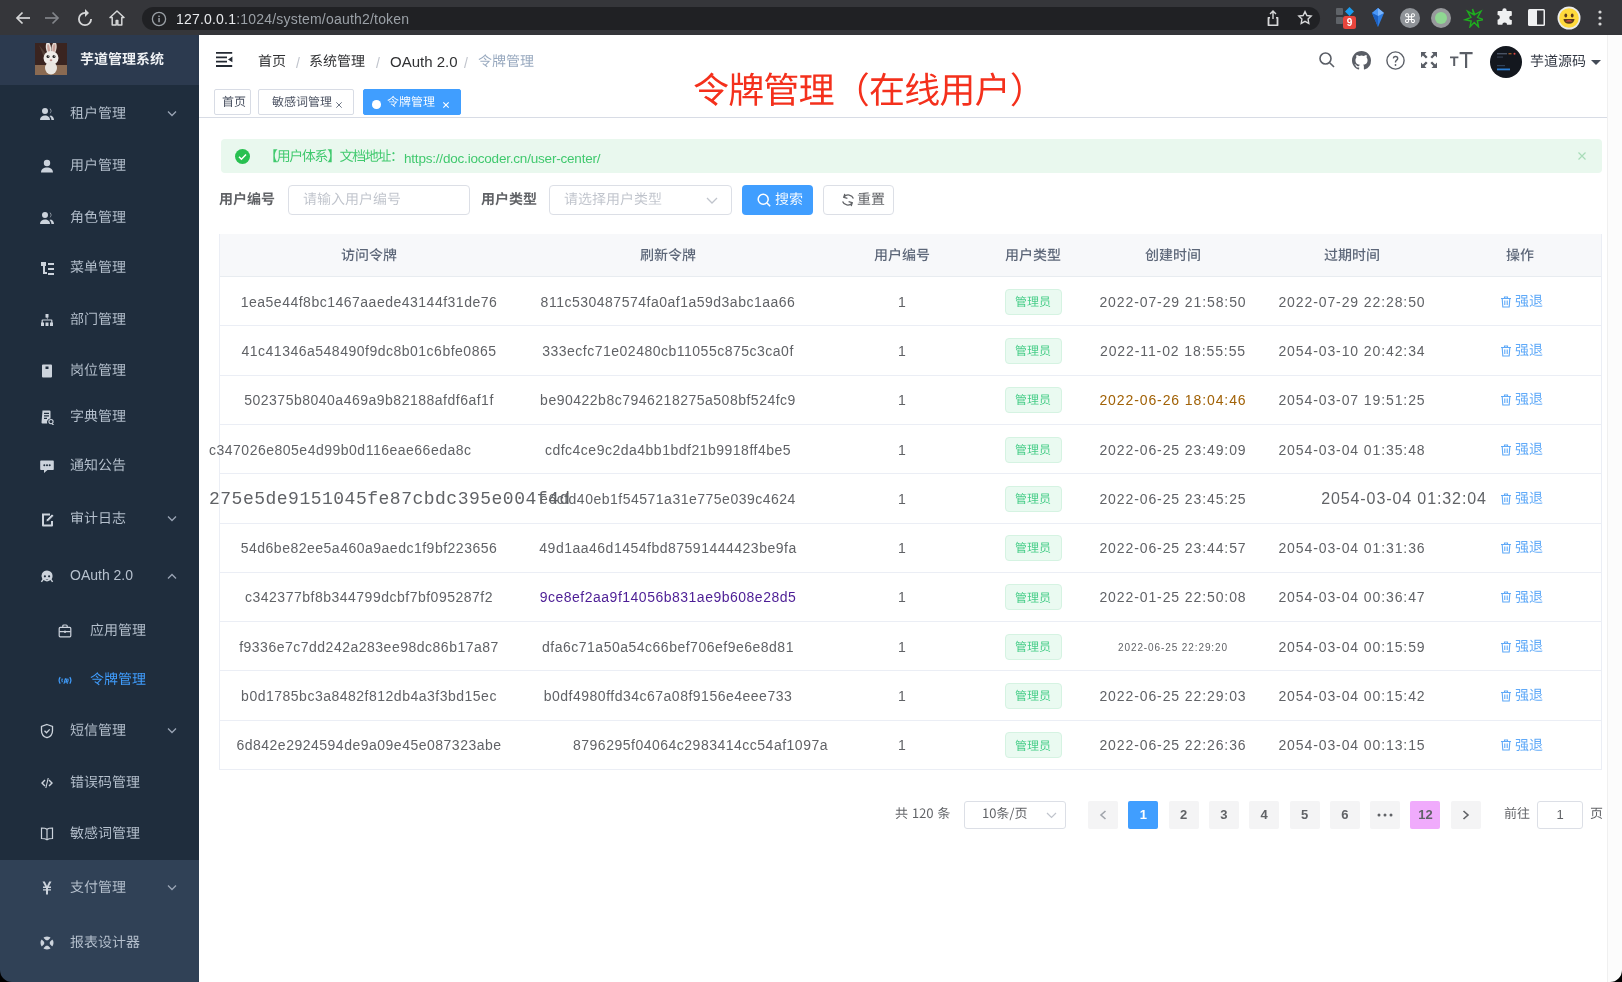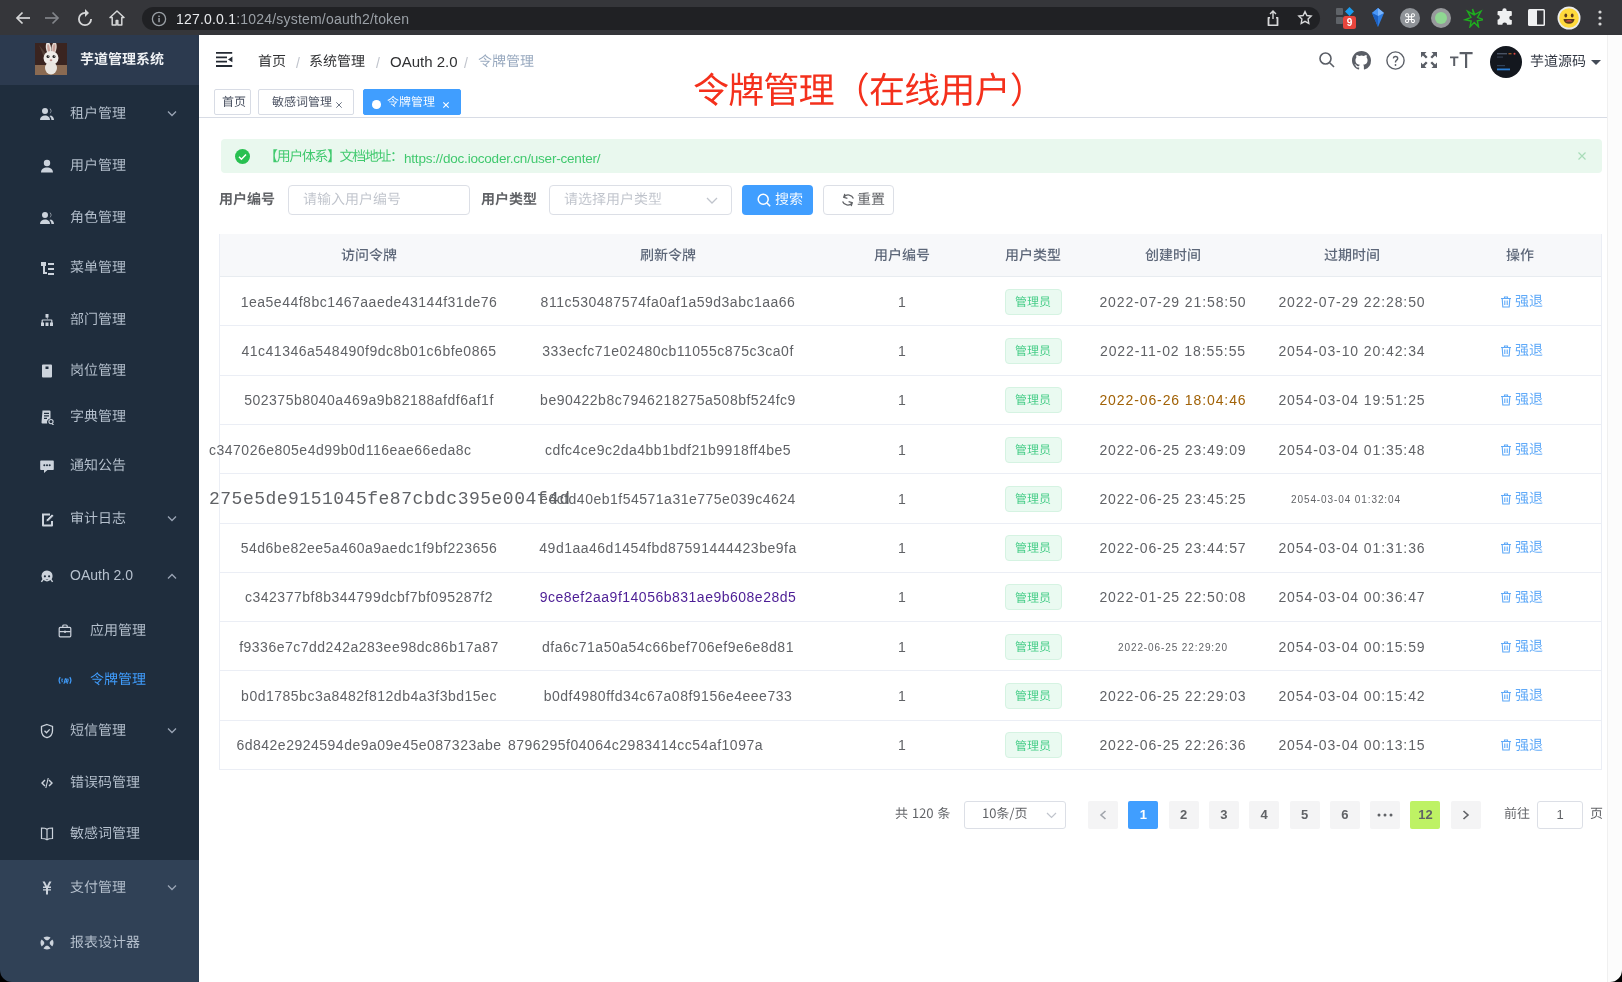--- a/index.html
+++ b/index.html
@@ -761,21 +761,21 @@
 <div style="position:absolute;font-size:14px;color:#606266;font-family:'Liberation Sans',sans-serif;text-align:center;transform:translateY(-50%);left:862.0px;top:400.25px;width:80px">1</div>
 <div style="position:absolute;left:1004.5px;top:387.25px;width:57px;height:26px;background:#eafaf1;border:1px solid #d5f3e2;border-radius:4px;box-sizing:border-box"></div>
 <div style="position:absolute;left:1015.0px;top:392.3px">
     <svg width="36.0" height="15.6" viewBox="0 0 36.0 15.6" fill="#42cc85" style="display:block">
       <use href="#g400_7ba1" transform="translate(0.0 12) scale(0.012 -0.012)"></use>
       <use href="#g400_7406" transform="translate(12.0 12) scale(0.012 -0.012)"></use>
       <use href="#g400_5458" transform="translate(24.0 12) scale(0.012 -0.012)"></use>
     </svg>
   </div>
 <div style="position:absolute;font-size:14px;color:#a16207;font-family:'Liberation Sans',sans-serif;text-align:center;transform:translateY(-50%);letter-spacing:0.9px;left:1079.0px;top:400.25px;width:188px">2022-06-26 18:04:46</div>
-<div style="position:absolute;font-size:14px;color:#606266;font-family:'Liberation Sans',sans-serif;text-align:center;transform:translateY(-50%);letter-spacing:0.9px;left:1258.0px;top:400.25px;width:188px">2054-03-04 19:51:25</div>
+<div style="position:absolute;font-size:14px;color:#606266;font-family:'Liberation Sans',sans-serif;text-align:center;transform:translateY(-50%);letter-spacing:0.9px;left:1258.0px;top:400.25px;width:188px">2054-03-07 19:51:25</div>
 <svg style="position:absolute;left:1498.5px;top:393.2px" width="14" height="14" viewBox="0 0 14 14">
     <path d="M2 3.5h10M5.5 3.5V2h3v1.5M3.2 3.5l.6 8.5h6.4l.6-8.5M5.8 5.5v4.5M8.2 5.5v4.5" fill="none" stroke="#5fa9f8" stroke-width="1.1"></path>
   </svg>
 <div style="position:absolute;left:1514.5px;top:390.4px">
     <svg width="28.0" height="18.2" viewBox="0 0 28.0 18.2" fill="#5fa9f8" style="display:block">
       <use href="#g400_5f3a" transform="translate(0.0 14) scale(0.014 -0.014)"></use>
       <use href="#g400_9000" transform="translate(14.0 14) scale(0.014 -0.014)"></use>
     </svg>
   </div>
 <div style="position:absolute;left:219px;top:473.2px;width:1383px;height:1px;background:#ebeef5"></div>
@@ -807,21 +807,21 @@
 <div style="position:absolute;font-size:14px;color:#606266;font-family:'Liberation Sans',sans-serif;text-align:center;transform:translateY(-50%);left:862.0px;top:498.84999999999997px;width:80px">1</div>
 <div style="position:absolute;left:1004.5px;top:485.84999999999997px;width:57px;height:26px;background:#eafaf1;border:1px solid #d5f3e2;border-radius:4px;box-sizing:border-box"></div>
 <div style="position:absolute;left:1015.0px;top:490.9px">
     <svg width="36.0" height="15.6" viewBox="0 0 36.0 15.6" fill="#42cc85" style="display:block">
       <use href="#g400_7ba1" transform="translate(0.0 12) scale(0.012 -0.012)"></use>
       <use href="#g400_7406" transform="translate(12.0 12) scale(0.012 -0.012)"></use>
       <use href="#g400_5458" transform="translate(24.0 12) scale(0.012 -0.012)"></use>
     </svg>
   </div>
 <div style="position:absolute;font-size:14px;color:#606266;font-family:'Liberation Sans',sans-serif;text-align:center;transform:translateY(-50%);letter-spacing:0.9px;left:1079.0px;top:498.84999999999997px;width:188px">2022-06-25 23:45:25</div>
-<div style="position:absolute;font-size:10px;color:#606266;font-family:'Liberation Sans',sans-serif;text-align:center;transform:translateY(-50%);letter-spacing:0.9px;left:1252px;top:498.84999999999997px;width:188px">2054-03-04 01:32:04</div>
+<div style="position:absolute;font-size:16px;color:#606266;font-family:'Liberation Sans',sans-serif;text-align:center;transform:translateY(-50%);letter-spacing:0.9px;left:1310px;top:498.84999999999997px;width:188px">2054-03-04 01:32:04</div>
 <svg style="position:absolute;left:1498.5px;top:491.8px" width="14" height="14" viewBox="0 0 14 14">
     <path d="M2 3.5h10M5.5 3.5V2h3v1.5M3.2 3.5l.6 8.5h6.4l.6-8.5M5.8 5.5v4.5M8.2 5.5v4.5" fill="none" stroke="#5fa9f8" stroke-width="1.1"></path>
   </svg>
 <div style="position:absolute;left:1514.5px;top:489.0px">
     <svg width="28.0" height="18.2" viewBox="0 0 28.0 18.2" fill="#5fa9f8" style="display:block">
       <use href="#g400_5f3a" transform="translate(0.0 14) scale(0.014 -0.014)"></use>
       <use href="#g400_9000" transform="translate(14.0 14) scale(0.014 -0.014)"></use>
     </svg>
   </div>
 <div style="position:absolute;left:219px;top:571.8px;width:1383px;height:1px;background:#ebeef5"></div>
@@ -911,21 +911,21 @@
     <path d="M2 3.5h10M5.5 3.5V2h3v1.5M3.2 3.5l.6 8.5h6.4l.6-8.5M5.8 5.5v4.5M8.2 5.5v4.5" fill="none" stroke="#5fa9f8" stroke-width="1.1"></path>
   </svg>
 <div style="position:absolute;left:1514.5px;top:686.2px">
     <svg width="28.0" height="18.2" viewBox="0 0 28.0 18.2" fill="#5fa9f8" style="display:block">
       <use href="#g400_5f3a" transform="translate(0.0 14) scale(0.014 -0.014)"></use>
       <use href="#g400_9000" transform="translate(14.0 14) scale(0.014 -0.014)"></use>
     </svg>
   </div>
 <div style="position:absolute;left:219px;top:769.0px;width:1383px;height:1px;background:#ebeef5"></div>
 <div style="position:absolute;font-size:14px;color:#606266;font-family:'Liberation Sans',sans-serif;text-align:center;transform:translateY(-50%);letter-spacing:0.5px;left:209.0px;top:745.35px;width:320px">6d842e2924594de9a09e45e087323abe</div>
-<div style="position:absolute;font-size:14px;color:#606266;font-family:'Liberation Sans',sans-serif;text-align:left;transform:translateY(-50%);letter-spacing:0.5px;left:508.0px;top:745.35px;width:320px">8796295f04064c2983414cc54af1097a</div>
+<div style="position:absolute;font-size:14px;color:#606266;font-family:'Liberation Sans',sans-serif;text-align:right;transform:translateY(-50%);letter-spacing:0.5px;left:508.0px;top:745.35px;width:320px">8796295f04064c2983414cc54af1097a</div>
 <div style="position:absolute;font-size:14px;color:#606266;font-family:'Liberation Sans',sans-serif;text-align:center;transform:translateY(-50%);left:862.0px;top:745.35px;width:80px">1</div>
 <div style="position:absolute;left:1004.5px;top:732.35px;width:57px;height:26px;background:#eafaf1;border:1px solid #d5f3e2;border-radius:4px;box-sizing:border-box"></div>
 <div style="position:absolute;left:1015.0px;top:737.5px">
     <svg width="36.0" height="15.6" viewBox="0 0 36.0 15.6" fill="#42cc85" style="display:block">
       <use href="#g400_7ba1" transform="translate(0.0 12) scale(0.012 -0.012)"></use>
       <use href="#g400_7406" transform="translate(12.0 12) scale(0.012 -0.012)"></use>
       <use href="#g400_5458" transform="translate(24.0 12) scale(0.012 -0.012)"></use>
     </svg>
   </div>
 <div style="position:absolute;font-size:14px;color:#606266;font-family:'Liberation Sans',sans-serif;text-align:center;transform:translateY(-50%);letter-spacing:0.9px;left:1079.0px;top:745.35px;width:188px">2022-06-25 22:26:36</div>
@@ -970,21 +970,21 @@
 <div style="position:absolute;left:1208.9px;top:800.5px;width:30px;height:28px;background:#f4f4f5;border-radius:2px;color:#606266;font-size:13px;font-weight:bold;font-family:'Liberation Sans',sans-serif;display:flex;align-items:center;justify-content:center">3</div>
 <div style="position:absolute;left:1249.2px;top:800.5px;width:30px;height:28px;background:#f4f4f5;border-radius:2px;color:#606266;font-size:13px;font-weight:bold;font-family:'Liberation Sans',sans-serif;display:flex;align-items:center;justify-content:center">4</div>
 <div style="position:absolute;left:1289.5px;top:800.5px;width:30px;height:28px;background:#f4f4f5;border-radius:2px;color:#606266;font-size:13px;font-weight:bold;font-family:'Liberation Sans',sans-serif;display:flex;align-items:center;justify-content:center">5</div>
 <div style="position:absolute;left:1329.8px;top:800.5px;width:30px;height:28px;background:#f4f4f5;border-radius:2px;color:#606266;font-size:13px;font-weight:bold;font-family:'Liberation Sans',sans-serif;display:flex;align-items:center;justify-content:center">6</div>
 <div style="position:absolute;left:1370.1px;top:800.5px;width:30px;height:28px;background:#f4f4f5;border-radius:2px;color:#606266;font-size:13px;font-weight:bold;font-family:'Liberation Sans',sans-serif;display:flex;align-items:center;justify-content:center"></div>
 <svg style="position:absolute;left:1377.1px;top:812.5px" width="16" height="4" viewBox="0 0 16 4">
     <circle cx="2" cy="2" r="1.5" fill="#606266"></circle>
     <circle cx="8" cy="2" r="1.5" fill="#606266"></circle>
     <circle cx="14" cy="2" r="1.5" fill="#606266"></circle>
   </svg>
-<div style="position:absolute;left:1410.4px;top:800.5px;width:30px;height:28px;background:#bef264;border-radius:2px;color:#606266;font-size:13px;font-weight:bold;font-family:'Liberation Sans',sans-serif;display:flex;align-items:center;justify-content:center">12</div>
+<div style="position:absolute;left:1410.4px;top:800.5px;width:30px;height:28px;background:#f0abfc;border-radius:2px;color:#606266;font-size:13px;font-weight:bold;font-family:'Liberation Sans',sans-serif;display:flex;align-items:center;justify-content:center">12</div>
 <div style="position:absolute;left:1450.7px;top:800.5px;width:30px;height:28px;background:#f4f4f5;border-radius:2px;color:#606266;font-size:13px;font-weight:bold;font-family:'Liberation Sans',sans-serif;display:flex;align-items:center;justify-content:center"></div>
 <svg style="position:absolute;left:1461.7px;top:809.5px" width="8" height="10" viewBox="0 0 8 10">
     <path d="M1.5 1 6 5l-4.5 4" fill="none" stroke="#606266" stroke-width="1.6"></path>
   </svg>
 <div style="position:absolute;left:1504px;top:805.4px">
     <svg width="26.0" height="16.9" viewBox="0 0 26.0 16.9" fill="#606266" style="display:block">
       <use href="#g400_524d" transform="translate(0.0 13) scale(0.013 -0.013)"></use>
       <use href="#g400_5f80" transform="translate(13.0 13) scale(0.013 -0.013)"></use>
     </svg>
   </div>

